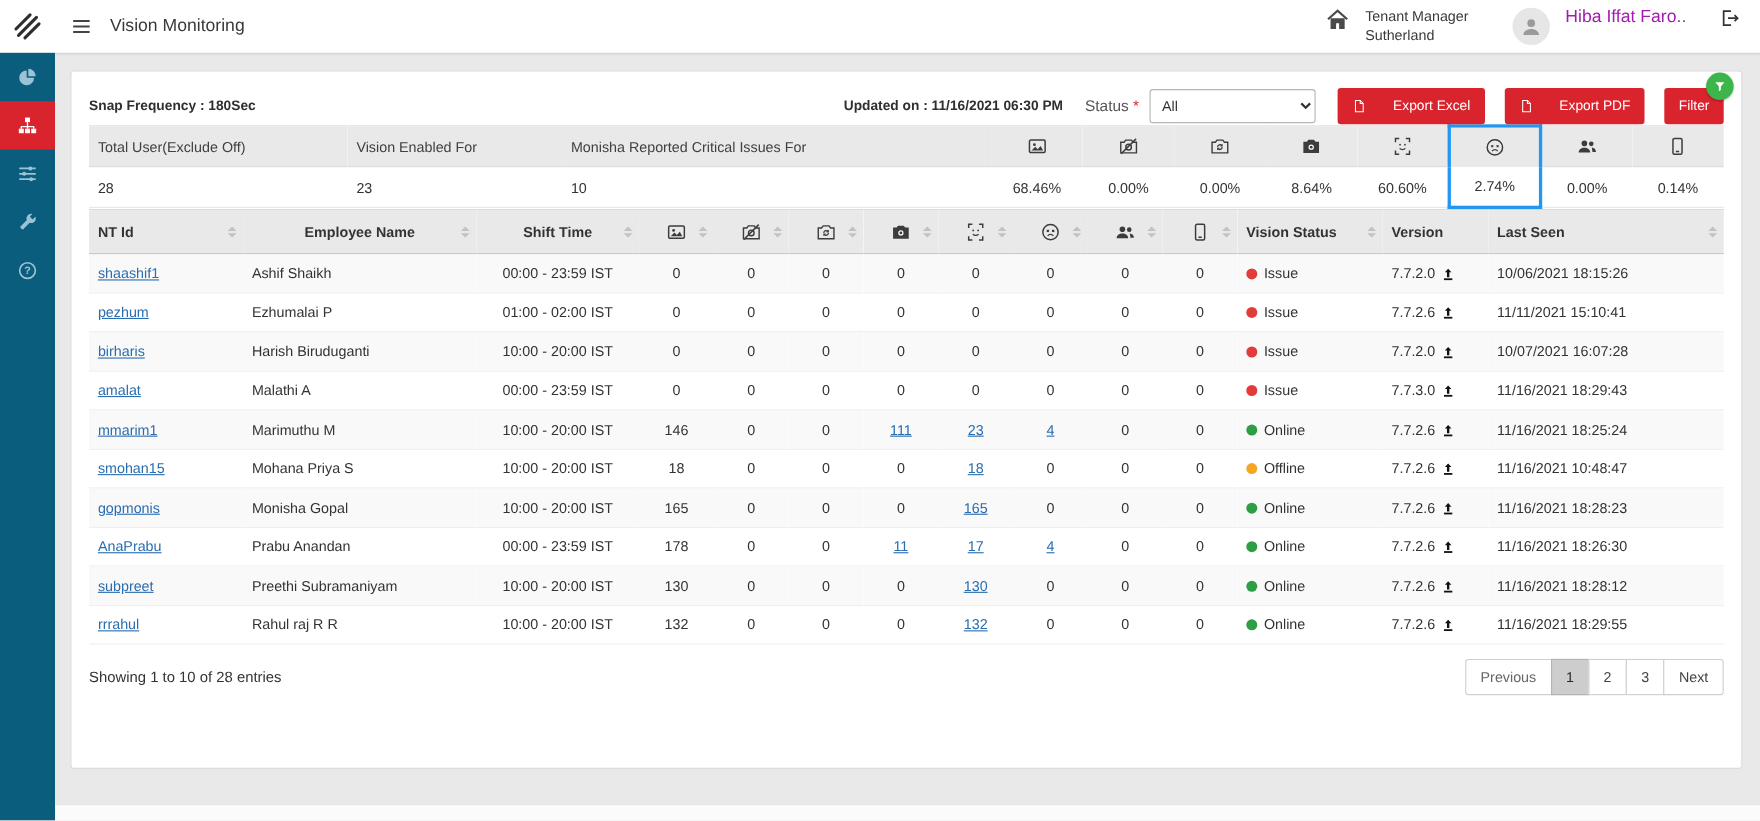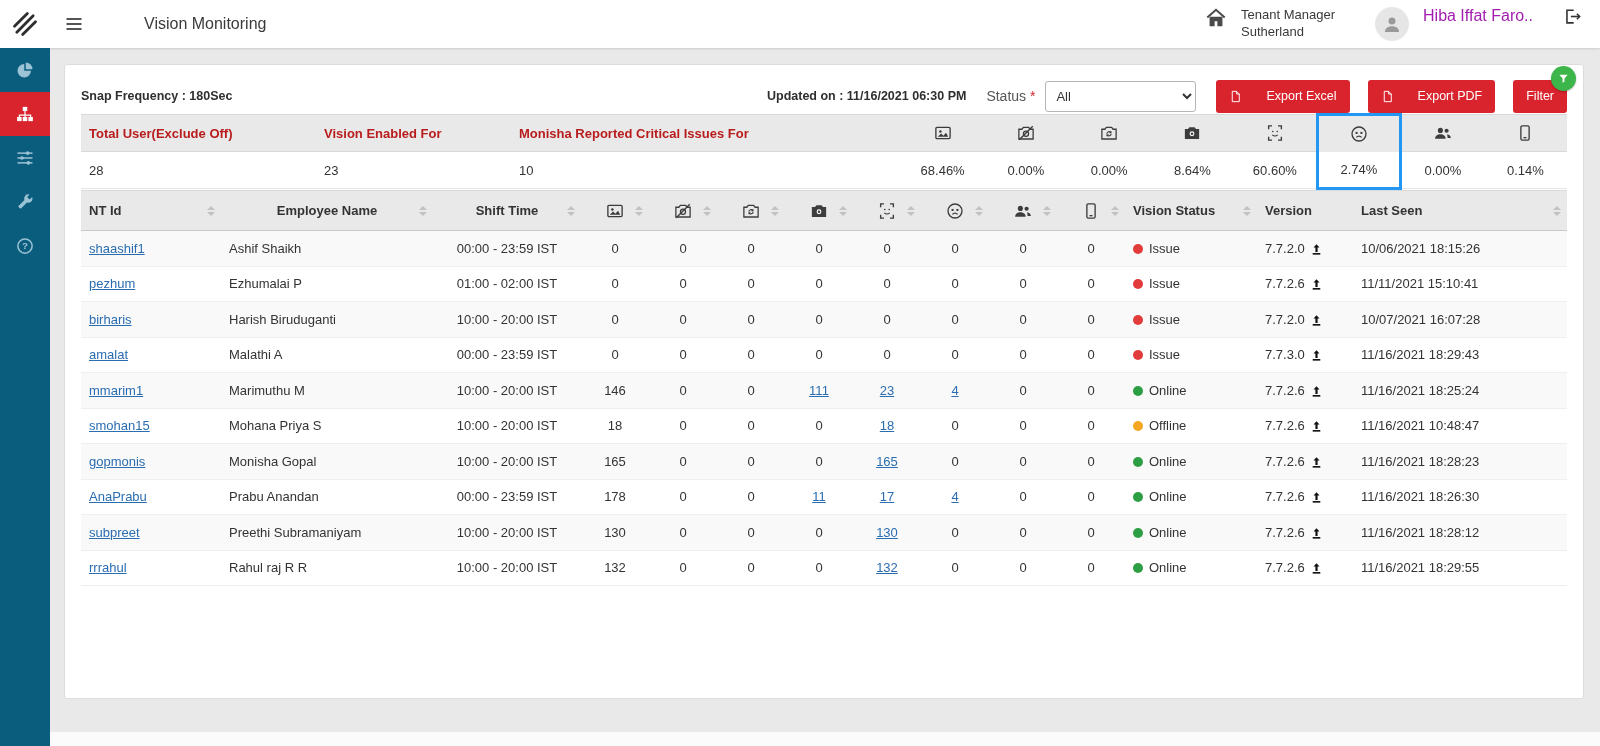--- a/index.html
+++ b/index.html
@@ -16,21 +16,21 @@
   
   .leftcol { position:absolute; left:0; top:0; width:50px; height:746px; background:#0b5d7e; z-index:5; }
   .logo-box { width:50px; height:48px; background:#fff; display:flex; align-items:center; justify-content:center; }
   .logo-box svg { width:28px; height:28px; }
   .nav-item { width:50px; height:44px; display:flex; align-items:center; justify-content:center; color:#9cc3d5; cursor:pointer; }
   .nav-item svg { width:18px; height:18px; }
   .nav-item.active { background:#d9232d; color:#fff; }
 
   
   .topbar { position:absolute; left:50px; top:0; right:0; height:48px; background:#fff;
-    display:flex; align-items:center; padding:0 18px 0 14px; box-shadow:0 1px 2px rgba(0,0,0,.12); z-index:4;gap:44px; }
+    display:flex; align-items:center; padding:0 18px 0 14px; box-shadow:0 1px 2px rgba(0,0,0,.12); z-index:4; }
   .burger { width:20px; height:20px; color:#444; cursor:pointer; }
   .app-title { font-size:16px; color:#3a3a3a; margin-left:16px; }
   .tb-right { margin-left:auto; display:flex; align-items:flex-start; gap:14px; }
   .home-ic { width:22px; height:22px; color:#4a4a4a; }
   .tenant { font-size:13px; line-height:1.3; color:#3a3a3a; }
   .avatar { width:34px; height:34px; border-radius:50%; background:#e6e6e6; display:flex; align-items:center; justify-content:center; margin-left:26px; }
   .avatar svg { width:20px; height:20px; color:#9a9a9a; }
   .user-name { font-size:16px; color:#a21caf; }
   .logout-ic { width:19px; height:19px; color:#333; margin-left:16px; cursor:pointer; }
 
@@ -54,21 +54,21 @@
   .filter-badge { position:absolute; top:-14px; right:-9px; width:25px; height:25px; border-radius:50%;
     background:#3cb54a; display:flex; align-items:center; justify-content:center; box-shadow:0 1px 2px rgba(0,0,0,.25); }
   .filter-badge svg { width:11px; height:11px; color:#fff; }
 
   .sec-h { font-weight:bold; font-size:13px; color:#222; margin:8px 0 8px; }
 
   table { width:100%; border-collapse:collapse; table-layout:fixed; }
   th, td { font-size:13px; overflow:hidden; white-space:nowrap; }
 
   
-  .ts th { background:#e9e9e9; height:37px; font-weight:bold; color:#b91c1c; text-align:left; padding:0 8px;
+  .ts th { background:#e9e9e9; height:37px; font-weight:normal; color:#404040; text-align:left; padding:0 8px;
     border-top:1px solid #d9d9d9; border-bottom:1px solid #d9d9d9; }
   .ts td { height:37px; padding:0 8px; border-bottom:1px solid #e6e6e6; color:#333; }
   .ts .icon-col { text-align:center; }
   .hl { border-left:3px solid #2196f3 !important; border-right:3px solid #2196f3 !important; }
   .hl-t { border-top:3px solid #2196f3 !important; border-bottom:none !important; }
   .hl-b { border-bottom:3px solid #2196f3 !important; }
 
   
   .show-row { display:flex; align-items:flex-end; justify-content:space-between; margin-top:4px; }
   .show-entries { display:flex; align-items:center; gap:8px; font-size:13.5px; color:#555; margin-bottom:2px; }
@@ -600,17 +600,27 @@
             <td class="c-center">0</td>
             <td class="c-left"><span class="dot" style="background: rgb(46, 158, 68);"></span>Online</td>
             <td class="c-left"><span>7.7.2.6</span><svg class="ic ic-up">
                 <use href="#upload-icon" xlink:href="#upload-icon"></use>
               </svg></td>
             <td class="c-left">11/16/2021 18:29:55</td>
           </tr>
         </tbody>
     </table>
 
+    <div class="foot">
+      <div class="showing">Showing 1 to 10 of 28 entries</div>
+      <div class="pg">
+        <button class="pg-btn">Previous</button>
+        <button class="pg-btn active">1</button>
+        <button class="pg-btn">2</button>
+        <button class="pg-btn">3</button>
+        <button class="pg-btn">Next</button>
+      </div>
+    </div>
 
   </div>
 </div>
 
 <div class="bottom-strip"></div>
 
 </body></html>

